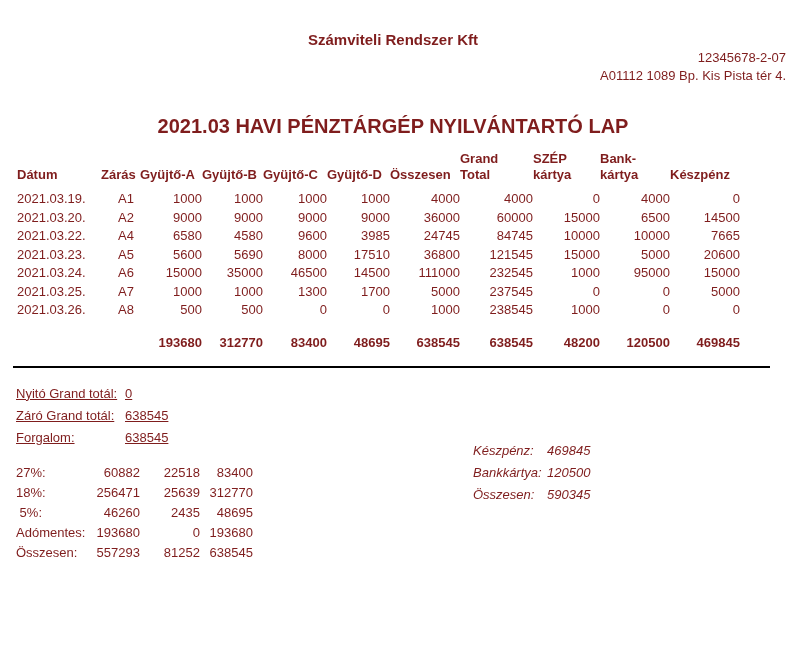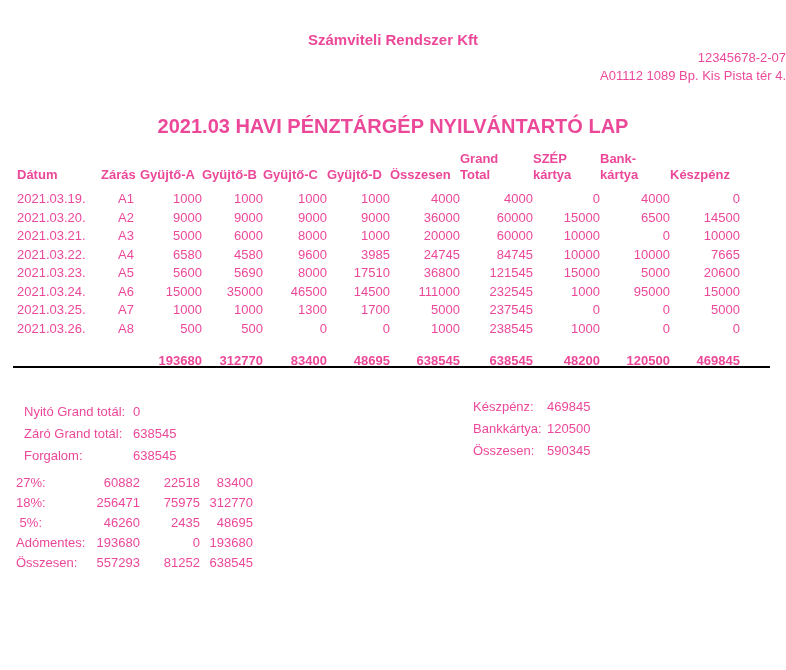--- a/index.html
+++ b/index.html
@@ -1,19 +1,19 @@
 <!DOCTYPE html>
 <html><head>
 <meta charset="utf-8">
 <style>
   html,body{margin:0;padding:0;background:#fff;}
   .page{
     position:relative;
     width:786px;height:670px;
-    background:#fff;color:#ec4899;
+    background:#fff;color:#7f1d1d;
     font-family:"Liberation Sans","DejaVu Sans",sans-serif;
     font-size:13px;
     overflow:hidden;
     box-sizing:border-box;
     padding-top:30px;
   }
   .co-name{text-align:center;font-weight:bold;font-size:15px;line-height:19px;}
   .co-line{text-align:right;font-size:13px;line-height:18px;}
   .title{margin:28px 0 0 0;text-align:center;font-weight:bold;font-size:20px;line-height:26px;}
 
@@ -36,27 +36,27 @@
     font-weight:bold;text-align:left;vertical-align:bottom;
     white-space:pre-line;line-height:16px;padding:0 0 7px 0;
   }
   .reg th:first-child{text-align:left;padding-left:4px;}
   .reg td{text-align:right;line-height:18.5px;padding:0;overflow:hidden;}
   .reg td:first-child{text-align:left;padding-left:4px;}
   .reg td:nth-child(2){padding-right:6px;}
   .reg tfoot td{font-weight:bold;padding-top:14px;line-height:17px;}
   .rule{position:absolute;left:13px;top:366px;width:757px;height:2px;background:#000;}
 
-  .sum-left{margin:32px 0 0 24px;}
+  .sum-left{margin:32px 0 0 16px;text-decoration:underline;}
   .srow{display:grid;grid-template-columns:109px auto;line-height:22px;}
-  .sum-right{position:absolute;left:473px;top:396px;}
+  .sum-right{position:absolute;left:473px;top:440px;font-style:italic;}
   .sum-right .srow{grid-template-columns:74px auto;}
   .slabel,.svalue{white-space:pre;}
 
-  table.vat{border-collapse:collapse;table-layout:fixed;margin:6px 0 0 16px;width:237px;}
+  table.vat{border-collapse:collapse;table-layout:fixed;margin:14px 0 0 16px;width:237px;}
   .vat col:nth-child(1){width:74px}
   .vat col:nth-child(2){width:50px}
   .vat col:nth-child(3){width:60px}
   .vat col:nth-child(4){width:53px}
   .vat td{text-align:right;line-height:20px;padding:0;}
   .vat td:first-child{text-align:left;white-space:pre;}
 </style>
 </head>
 <body>
 
@@ -120,33 +120,20 @@
           <td>9000</td>
           <td>9000</td>
           <td>9000</td>
           <td>36000</td>
           <td>60000</td>
           <td>15000</td>
           <td>6500</td>
           <td>14500</td>
         </tr>
         <tr>
-          <td>2021.03.21.</td>
-          <td>A3</td>
-          <td>5000</td>
-          <td>6000</td>
-          <td>8000</td>
-          <td>1000</td>
-          <td>20000</td>
-          <td>60000</td>
-          <td>10000</td>
-          <td>0</td>
-          <td>10000</td>
-        </tr>
-        <tr>
           <td>2021.03.22.</td>
           <td>A4</td>
           <td>6580</td>
           <td>4580</td>
           <td>9600</td>
           <td>3985</td>
           <td>24745</td>
           <td>84745</td>
           <td>10000</td>
           <td>10000</td>
@@ -263,21 +250,21 @@
     <tbody id="vat-body">
         <tr>
           <td>27%:</td>
           <td>60882</td>
           <td>22518</td>
           <td>83400</td>
         </tr>
         <tr>
           <td>18%:</td>
           <td>256471</td>
-          <td>75975</td>
+          <td>25639</td>
           <td>312770</td>
         </tr>
         <tr>
           <td> 5%:</td>
           <td>46260</td>
           <td>2435</td>
           <td>48695</td>
         </tr>
         <tr>
           <td>Adómentes:</td>

